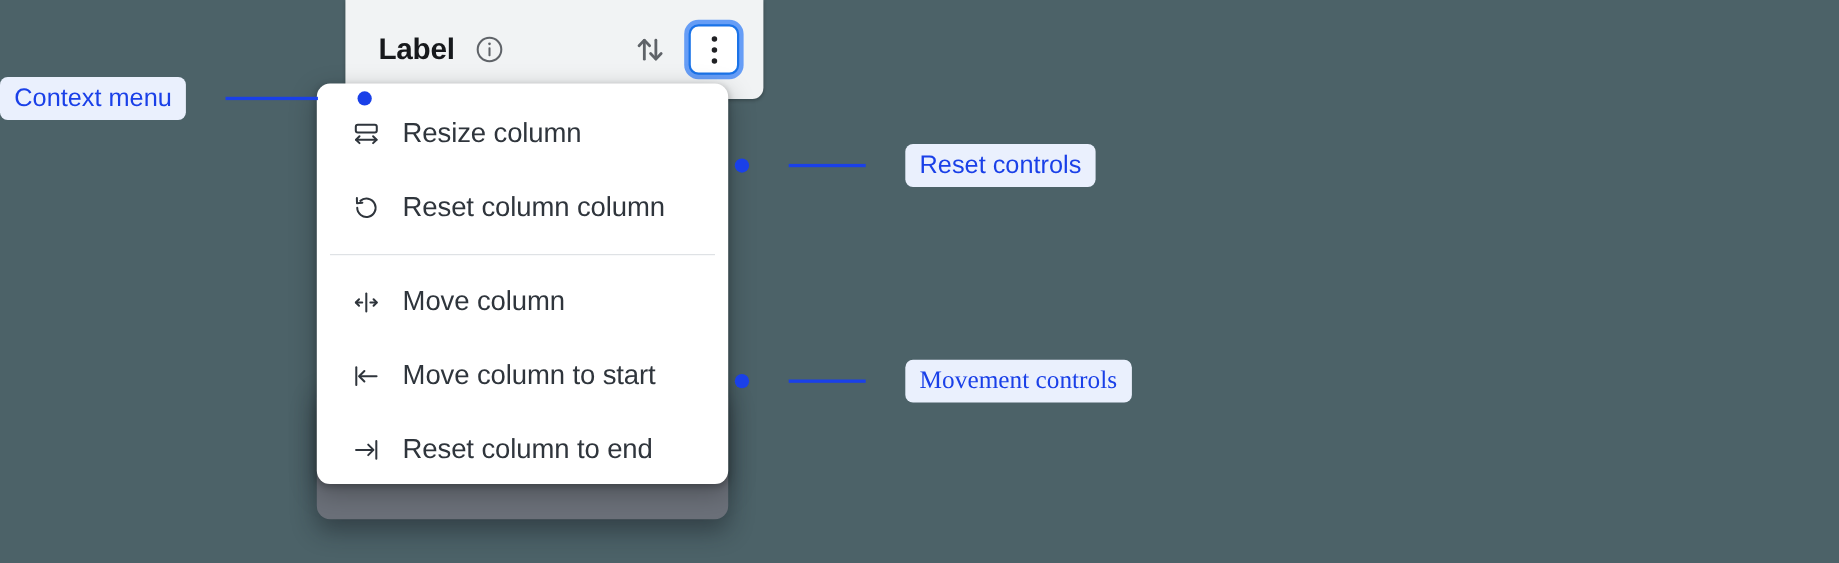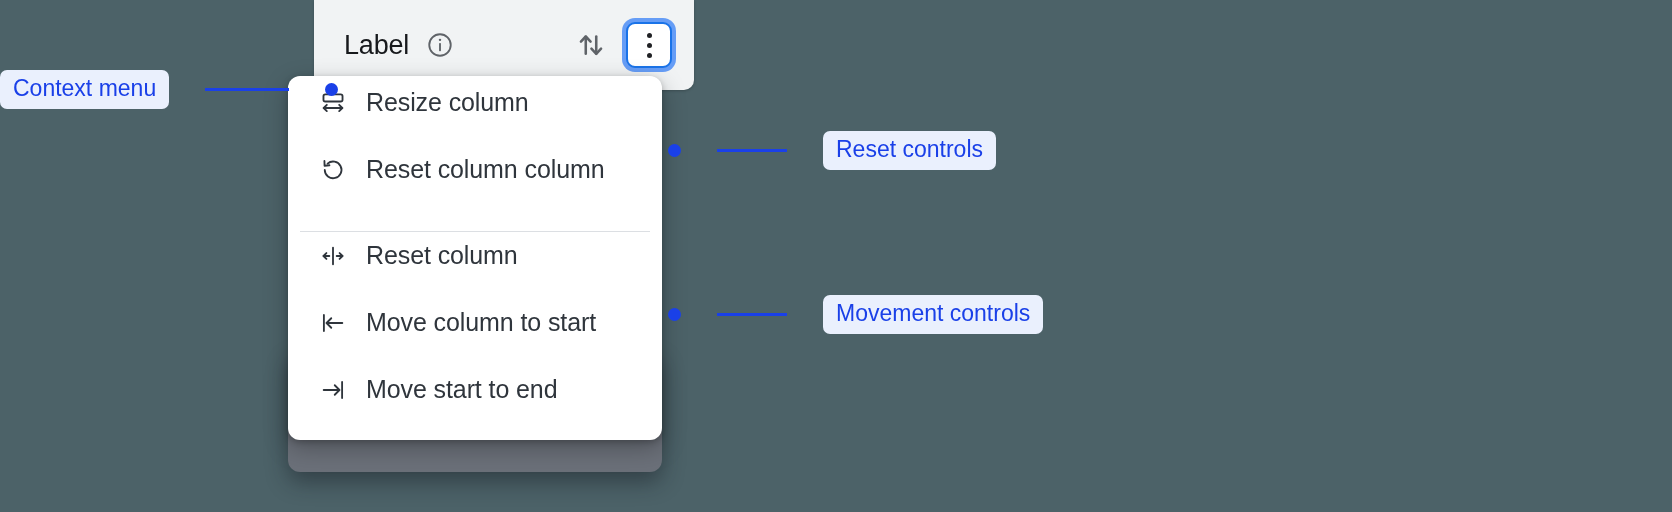--- a/index.html
+++ b/index.html
@@ -31,21 +31,21 @@
     background: #f1f3f4;
     border-radius: 0 0 10px 10px;
     box-shadow: 0 1px 3px rgba(0,0,0,.22);
     display: flex;
     align-items: center;
     box-sizing: border-box;
     padding: 0 22px 0 30px;
   }
   .col-header-title {
     font-size: 27px;
-    font-weight: normal;
+    font-weight: bold;
     color: #17191c;
     letter-spacing: -0.2px;
     white-space: nowrap;
   }
   .info-icon {
     margin-left: 16px;
     width: 30px;
     height: 30px;
     display: flex;
     align-items: center;
@@ -115,21 +115,21 @@
     height: 364px;
     background: #ffffff;
     border-radius: 12px;
     box-shadow: 0 2px 6px rgba(0,0,0,.22), 0 8px 24px rgba(0,0,0,.28);
     padding: 12px 0;
     box-sizing: border-box;
   }
   .menu-item {
     height: 67px;
     display: flex;
-    align-items: flex-start;
+    align-items: center;
     padding: 0 0 0 30px;
     box-sizing: border-box;
     cursor: pointer;
   }
   .menu-icon {
     width: 30px;
     height: 30px;
     flex: none;
     display: flex;
     align-items: center;
@@ -177,21 +177,21 @@
   }
 
   
   #anno-context  { left: 0px;   top: 70px; }
   #anno-context .anno-line { width: 84px; }
 
   
   #anno-resize   { left: 668px; top: 131px; }
   #anno-resize .anno-line { width: 70px; }
 
-  #anno-movement { left: 668px; top: 295px; }
+  #anno-movement { left: 668px; top: 327px; font-family: Liberation Serif, serif; }
   #anno-movement .anno-line { width: 70px; }
 </style>
 </head>
 <body>
 
 <div id="stage">
 
   <div class="col-header">
     <span class="col-header-title">Label</span>
 
@@ -254,21 +254,21 @@
     <div class="menu-item">
       <span class="menu-icon">
         <svg width="26" height="26" viewBox="0 0 24 24" fill="none" stroke="#2f353c" stroke-width="1.7" stroke-linecap="round" stroke-linejoin="round">
           <path d="M12 4.4 V19.6"></path>
           <path d="M8.6 12 H3.4"></path>
           <path d="M5.9 9.3 L3.2 12 L5.9 14.7"></path>
           <path d="M15.4 12 H20.6"></path>
           <path d="M18.1 9.3 L20.8 12 L18.1 14.7"></path>
         </svg>
       </span>
-      <span class="menu-label">Reset column</span>
+      <span class="menu-label">Move column</span>
     </div>
 
     <div class="menu-item">
       <span class="menu-icon">
         <svg width="26" height="26" viewBox="0 0 24 24" fill="none" stroke="#2f353c" stroke-width="1.7" stroke-linecap="round" stroke-linejoin="round">
           <path d="M3.6 4.6 V19.4"></path>
           <path d="M20.6 12 H6.4"></path>
           <path d="M10.4 7.6 L6.0 12 L10.4 16.4"></path>
         </svg>
       </span>
@@ -276,21 +276,21 @@
     </div>
 
     <div class="menu-item">
       <span class="menu-icon">
         <svg width="26" height="26" viewBox="0 0 24 24" fill="none" stroke="#2f353c" stroke-width="1.7" stroke-linecap="round" stroke-linejoin="round">
           <path d="M20.4 4.6 V19.4"></path>
           <path d="M3.4 12 H17.6"></path>
           <path d="M13.6 7.6 L18.0 12 L13.6 16.4"></path>
         </svg>
       </span>
-      <span class="menu-label">Move start to end</span>
+      <span class="menu-label">Reset column to end</span>
     </div>
 
   </div>
 
   <div class="anno" id="anno-context">
     <span class="anno-chip">Context menu</span>
     <span class="anno-line"></span>
     <span class="anno-dot"></span>
   </div>
 

